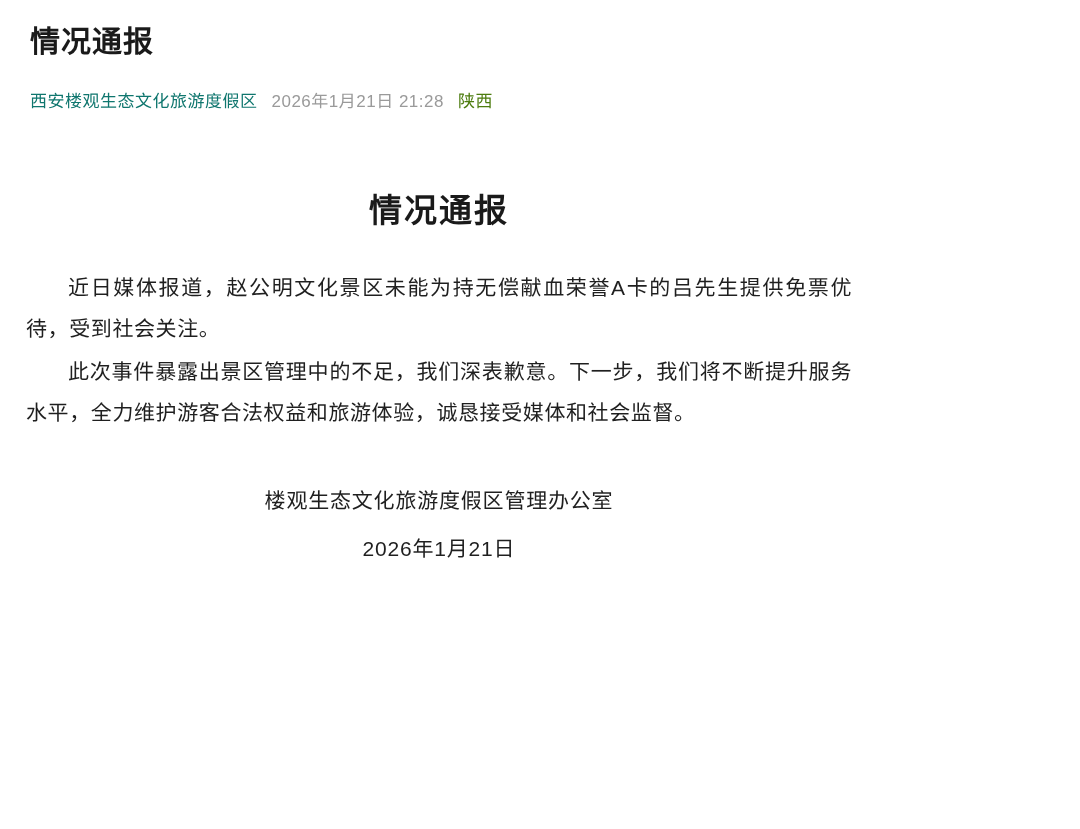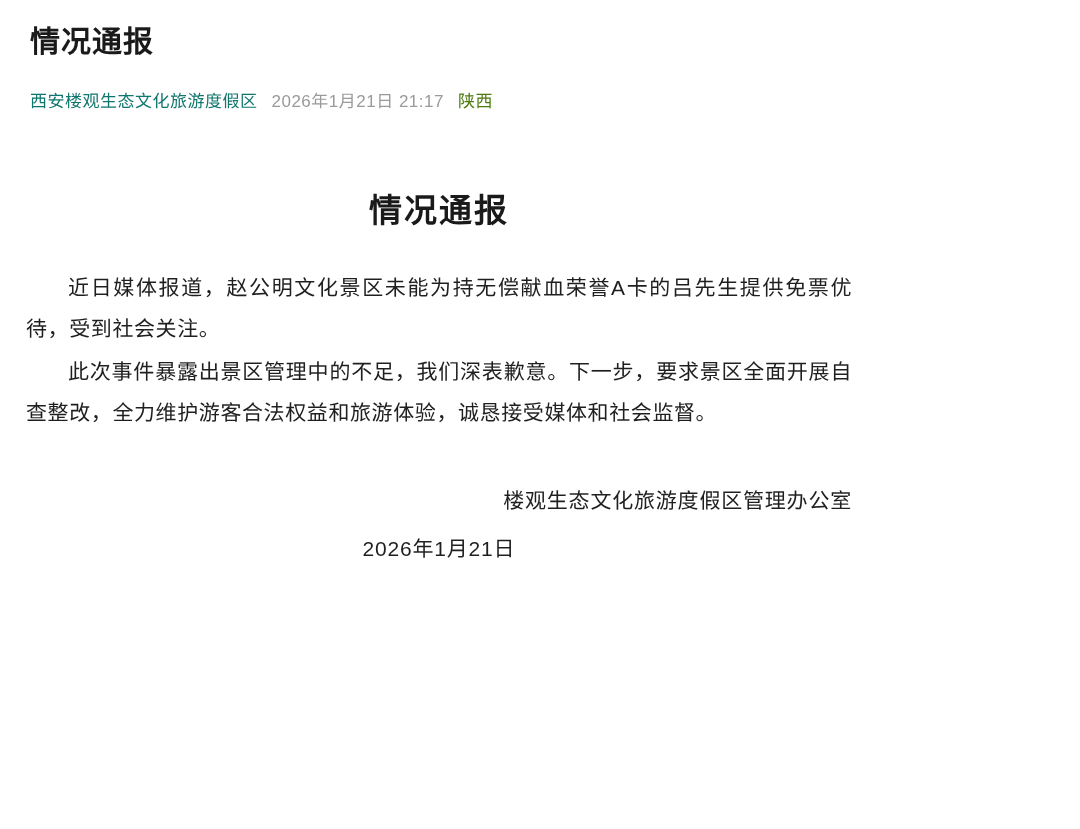--- a/index.html
+++ b/index.html
@@ -80,49 +80,48 @@
   }
   .signature {
     margin-top: 46px;
     text-align: center;
   }
   .sign-org {
     font-size: 21px;
     line-height: 2;
     color: #1f1f1f;
     letter-spacing: 0.8px;
-    text-align: right;
   }
   .sign-date {
     font-size: 21px;
     line-height: 2;
     color: #1f1f1f;
     letter-spacing: 0.8px;
     margin-top: 6px;
   }
 </style>
 </head>
 <body>
 
 <div class="page">
 
   <div class="article-header">
     <h1 class="article-title">情况通报</h1>
     <div class="meta-row">
       <span class="meta-source">西安楼观生态文化旅游度假区</span>
-      <span class="meta-time">2026年1月21日 21:17</span>
+      <span class="meta-time">2026年1月21日 21:28</span>
       <span class="meta-region">陕西</span>
     </div>
   </div>
 
   <div class="article-body">
     <div class="doc-heading">情况通报</div>
 
     <p class="doc-para">近日媒体报道，赵公明文化景区未能为持无偿献血荣誉A卡的吕先生提供免票优待，受到社会关注。</p>
-    <p class="doc-para">此次事件暴露出景区管理中的不足，我们深表歉意。下一步，要求景区全面开展自查整改，全力维护游客合法权益和旅游体验，诚恳接受媒体和社会监督。</p>
+    <p class="doc-para">此次事件暴露出景区管理中的不足，我们深表歉意。下一步，我们将不断提升服务水平，全力维护游客合法权益和旅游体验，诚恳接受媒体和社会监督。</p>
 
     <div class="signature">
       <div class="sign-org">楼观生态文化旅游度假区管理办公室</div>
       <div class="sign-date">2026年1月21日</div>
     </div>
   </div>
 
 </div>
 
 </body></html>

